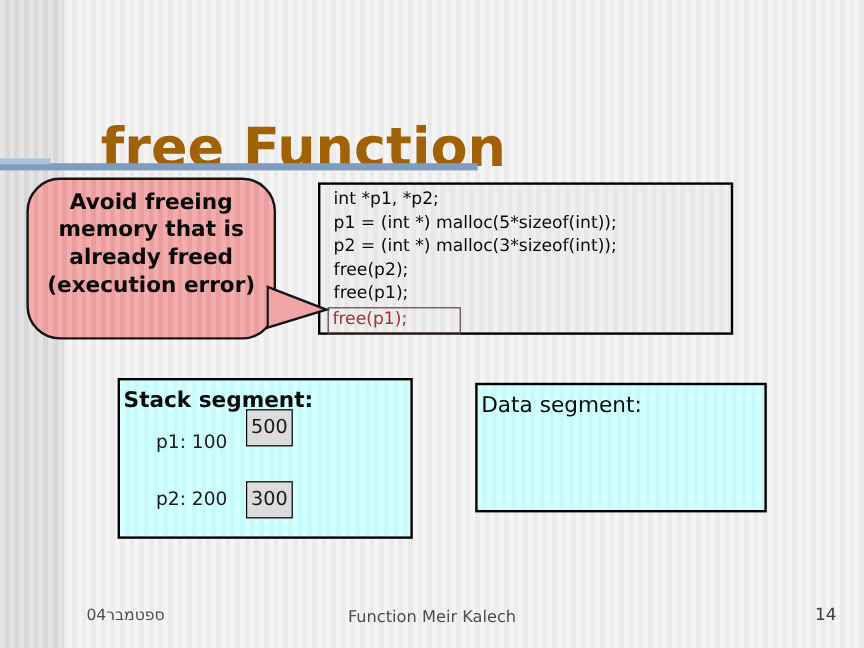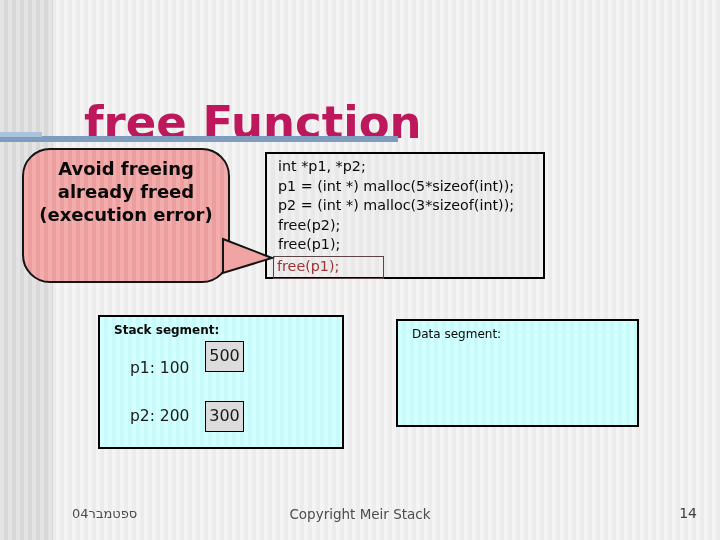--- a/index.html
+++ b/index.html
@@ -9,21 +9,21 @@
     overflow: hidden;
     font-family: "DejaVu Sans", "Liberation Sans", sans-serif;
     background: repeating-linear-gradient(90deg, #f4f4f4 0px, #f4f4f4 4px, #ececec 4px, #ececec 8px);
   }
   .left-band {
     position: absolute; left: 0; top: 0; width: 53px; height: 540px;
     background: repeating-linear-gradient(90deg, #e4e4e4 0px, #e4e4e4 4px, #d8d8d8 4px, #d8d8d8 8px);
   }
   .slide-title {
     position: absolute; left: 84px; top: 70px;
-    font-size: 45px; font-weight: bold; color: #be185d;
+    font-size: 45px; font-weight: bold; color: #a16207;
     letter-spacing: 0px; white-space: nowrap; line-height: 1.0;
   }
   .rule-dark {
     position: absolute; left: 0; top: 136px; width: 398px; height: 6px;
     background: #7E9CBE;
   }
   .rule-light {
     position: absolute; left: 0; top: 132px; width: 42px; height: 5px;
     background: #A9C3DB;
   }
@@ -38,21 +38,21 @@
   .callout-heading {
     font-size: 21px; font-weight: bold; color: #0a0a0a; line-height: 25px;
   }
   .callout-line {
     font-size: 18px; font-weight: bold; color: #0a0a0a; line-height: 23px;
   }
   .callout-tail {
     position: absolute; left: 222px; top: 234px; z-index: 4;
   }
   .code-box {
-    position: absolute; left: 265px; top: 152px; width: 280px; height: 127px;
+    position: absolute; left: 265px; top: 152px; width: 346px; height: 127px;
     box-sizing: border-box;
     border: 2px solid #000;
     background: repeating-linear-gradient(90deg, #efefef 0px, #efefef 4px, #e8e8e8 4px, #e8e8e8 8px);
     padding: 3px 0 13px 11px;
     font-size: 14.3px; line-height: 19.5px; color: #0a0a0a;
     white-space: nowrap;
     z-index: 2;
   }
   .code-line { white-space: nowrap; }
   .hl-wrap { margin-top: 1px; }
@@ -65,22 +65,22 @@
     background: transparent;
   }
   .segment {
     position: absolute; box-sizing: border-box;
     border: 2px solid #000;
     background: repeating-linear-gradient(90deg, #d2ffff 0px, #d2ffff 4px, #c8fafa 4px, #c8fafa 8px);
   }
   .stack-box { left: 98px; top: 315px; width: 246px; height: 134px; }
   .data-box  { left: 396px; top: 319px; width: 243px; height: 108px; }
   .seg-title {
-    position: absolute; left: 14px; top: 6px;
-    font-size: 12px; color: #0a0a0a;
+    position: absolute; left: 3px; top: 6px;
+    font-size: 18px; color: #0a0a0a;
   }
   .seg-title.bold { font-weight: bold; }
   .mem-label {
     position: absolute; left: 30px;
     font-size: 15.5px; color: #1a1a1a; white-space: nowrap;
   }
   .mem-value {
     position: absolute; left: 105px; width: 39px; height: 31px;
     box-sizing: border-box;
     background: #DCDCDC; border: 1.5px solid #000;
@@ -110,20 +110,21 @@
 <div>
 
   <div class="left-band"></div>
 
   <h1 class="slide-title">free Function</h1>
   <div class="rule-dark"></div>
   <div class="rule-light"></div>
 
   <div class="callout">
     <div class="callout-line">Avoid freeing</div>
+    <div class="callout-line">memory that is</div>
     <div class="callout-line">already freed</div>
     <div class="callout-line">(execution error)</div>
   </div>
   <svg class="callout-tail" width="54" height="46" viewBox="0 0 54 46">
     <polygon points="1,5 50,24 1,39" fill="#f0a4a4" stroke="#141414" stroke-width="2"></polygon>
   </svg>
 
   <div class="code-box">
     <div class="code-line">int *p1, *p2;</div>
     <div class="code-line">p1 = (int *) malloc(5*sizeof(int));</div>
@@ -141,16 +142,16 @@
     <div class="mem-value row1-value">500</div>
     <div class="mem-label row2-label">p2: 200</div>
     <div class="mem-value row2-value">300</div>
   </div>
 
   <div class="segment data-box">
     <div class="seg-title">Data segment:</div>
   </div>
 
   <div class="footer-left">ספטמבר04</div>
-  <div class="footer-center">Copyright Meir Stack</div>
+  <div class="footer-center">Function Meir Kalech</div>
   <div class="footer-right">14</div>
 
 </div>
 
 </body></html>

